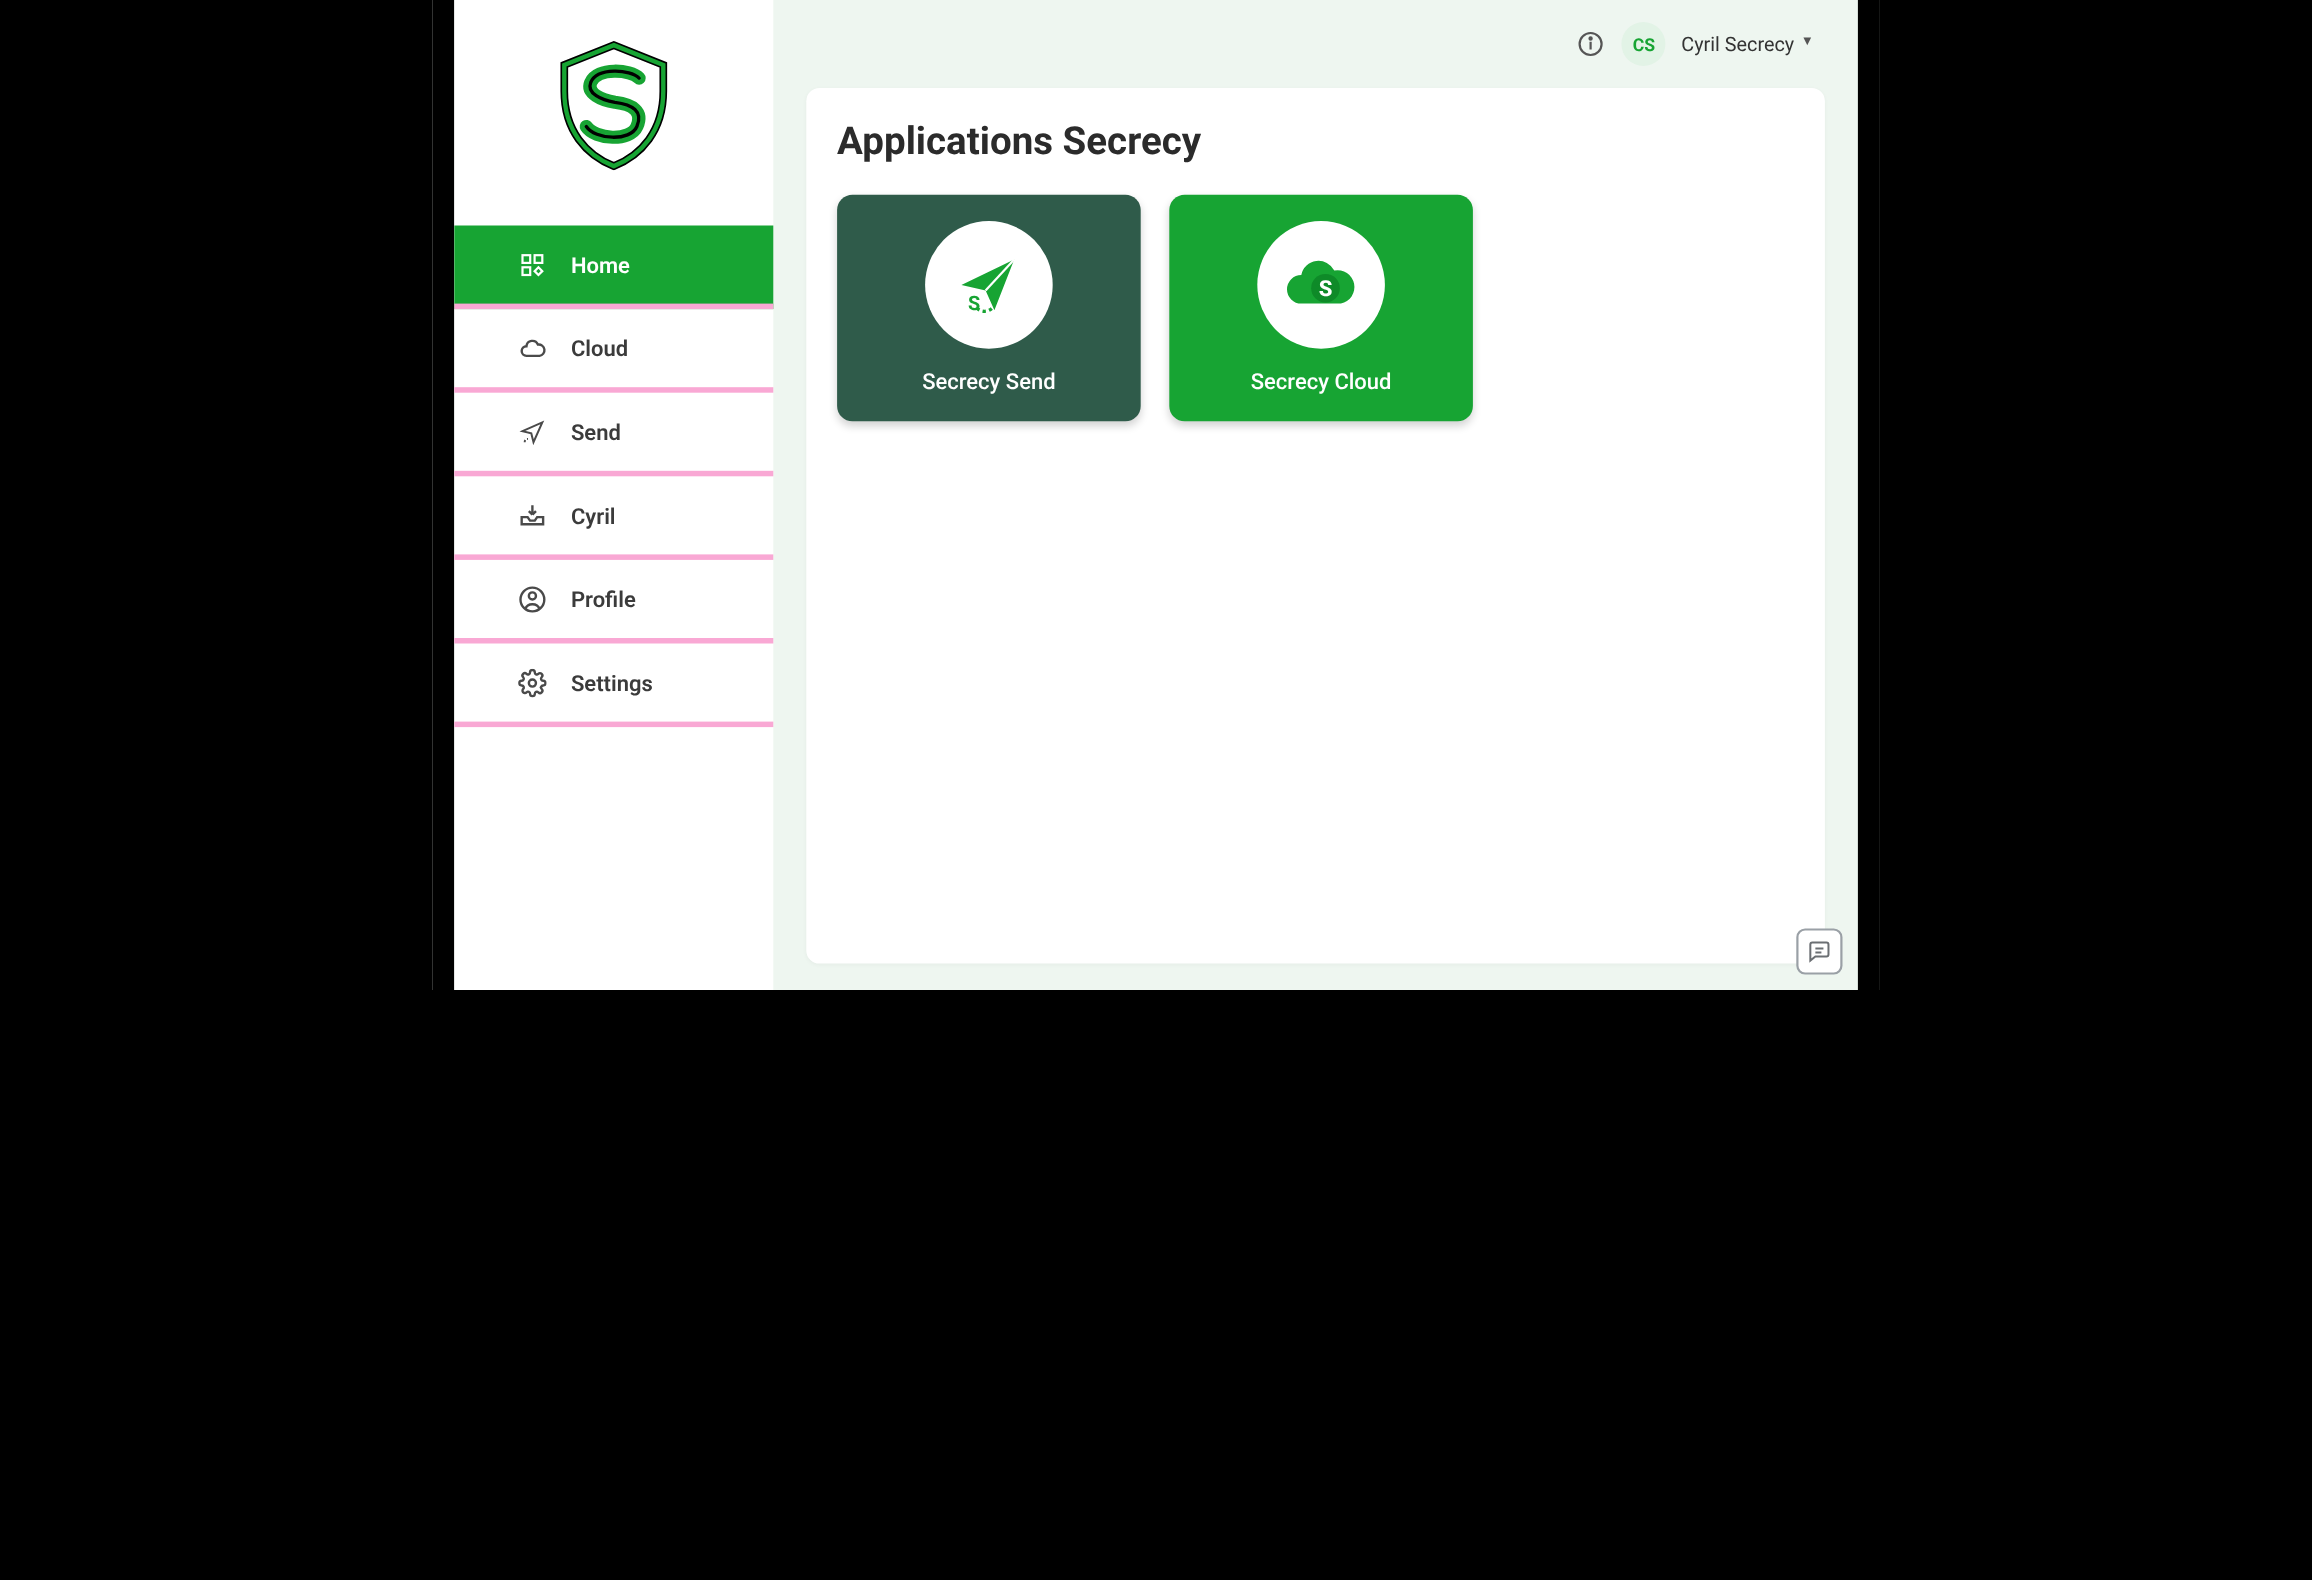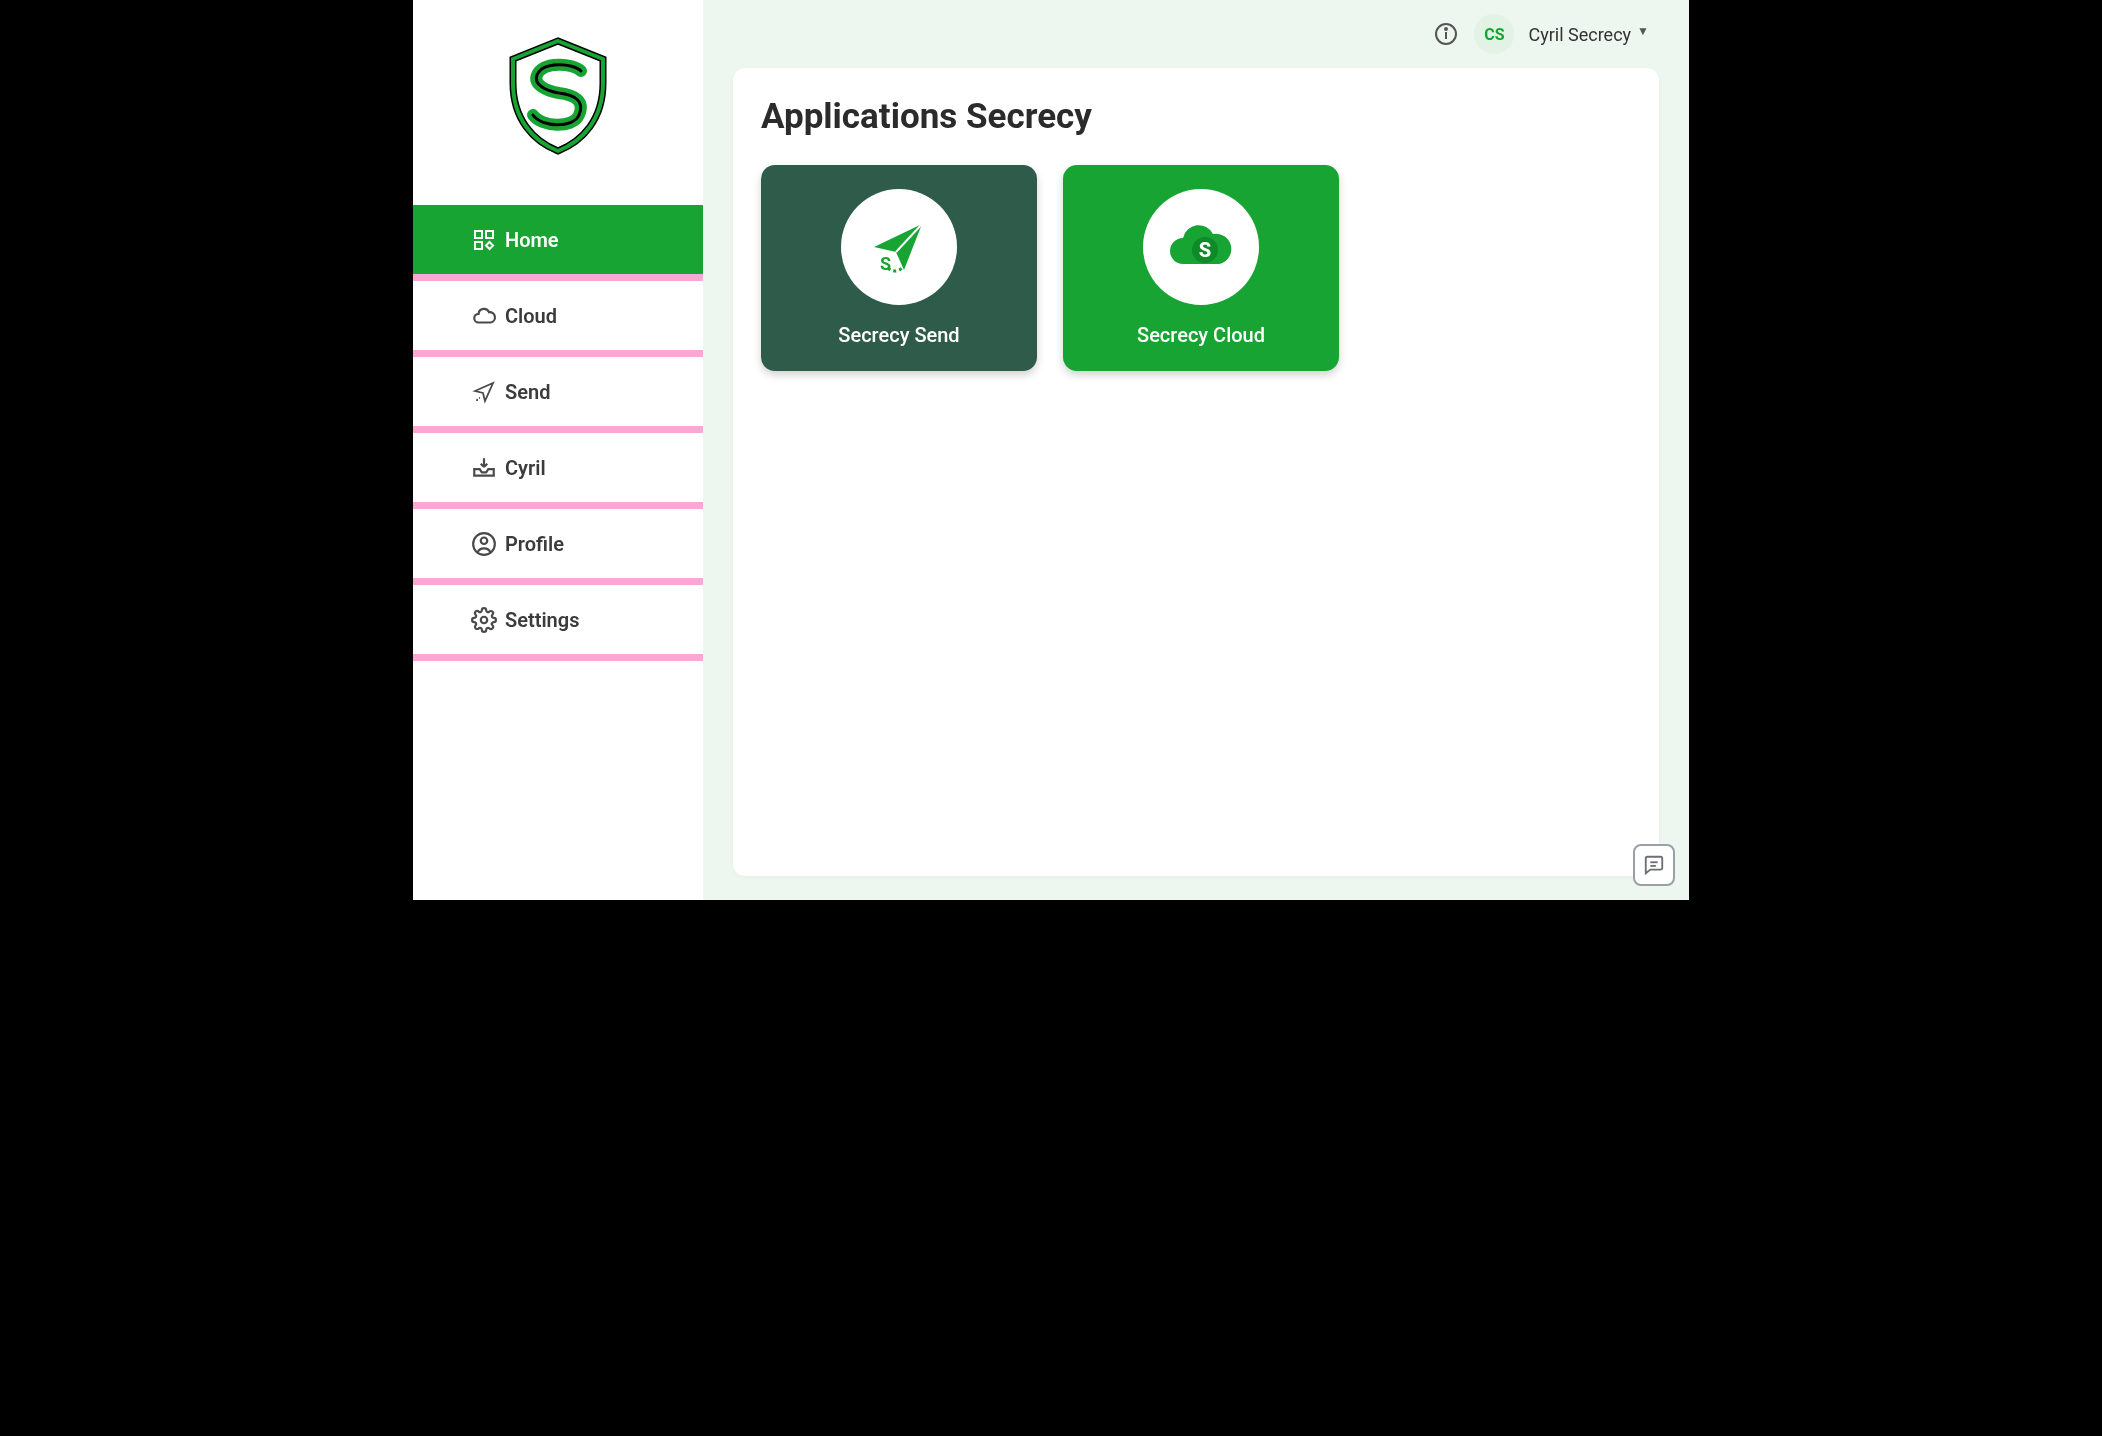--- a/index.html
+++ b/index.html
@@ -28,24 +28,24 @@
   }
   .logo-wrap {
     display: flex;
     justify-content: center;
     padding: 35px 0 50px 0;
   }
   .nav { list-style: none; }
   .nav-item {
     display: flex;
     align-items: center;
-    gap: 8px;
+    gap: 22px;
     padding: 0 20px 0 58px;
     height: 76px;
-    border-bottom: 7px solid #f9a8d4;
+    border-bottom: 5px solid #f9a8d4;
     cursor: pointer;
     color: #3b3b3b;
     font-size: 20px;
     font-weight: 600;
   }
   .nav-item.active {
     background: #17a433;
     color: #fff;
   }
   .nav-item .icon {
@@ -58,21 +58,21 @@
   }
   .nav-item.active .icon { color: #fff; }
   
   .main {
     flex: 1;
     display: flex;
     flex-direction: column;
     padding: 0 30px 24px 30px;
   }
   .topbar {
-    height: 68px;
+    height: 80px;
     display: flex;
     align-items: center;
     justify-content: flex-end;
     gap: 14px;
     padding-right: 10px;
   }
   .info-btn {
     width: 28px; height: 28px;
     border-radius: 50%;
     display:flex;align-items:center;justify-content:center;

